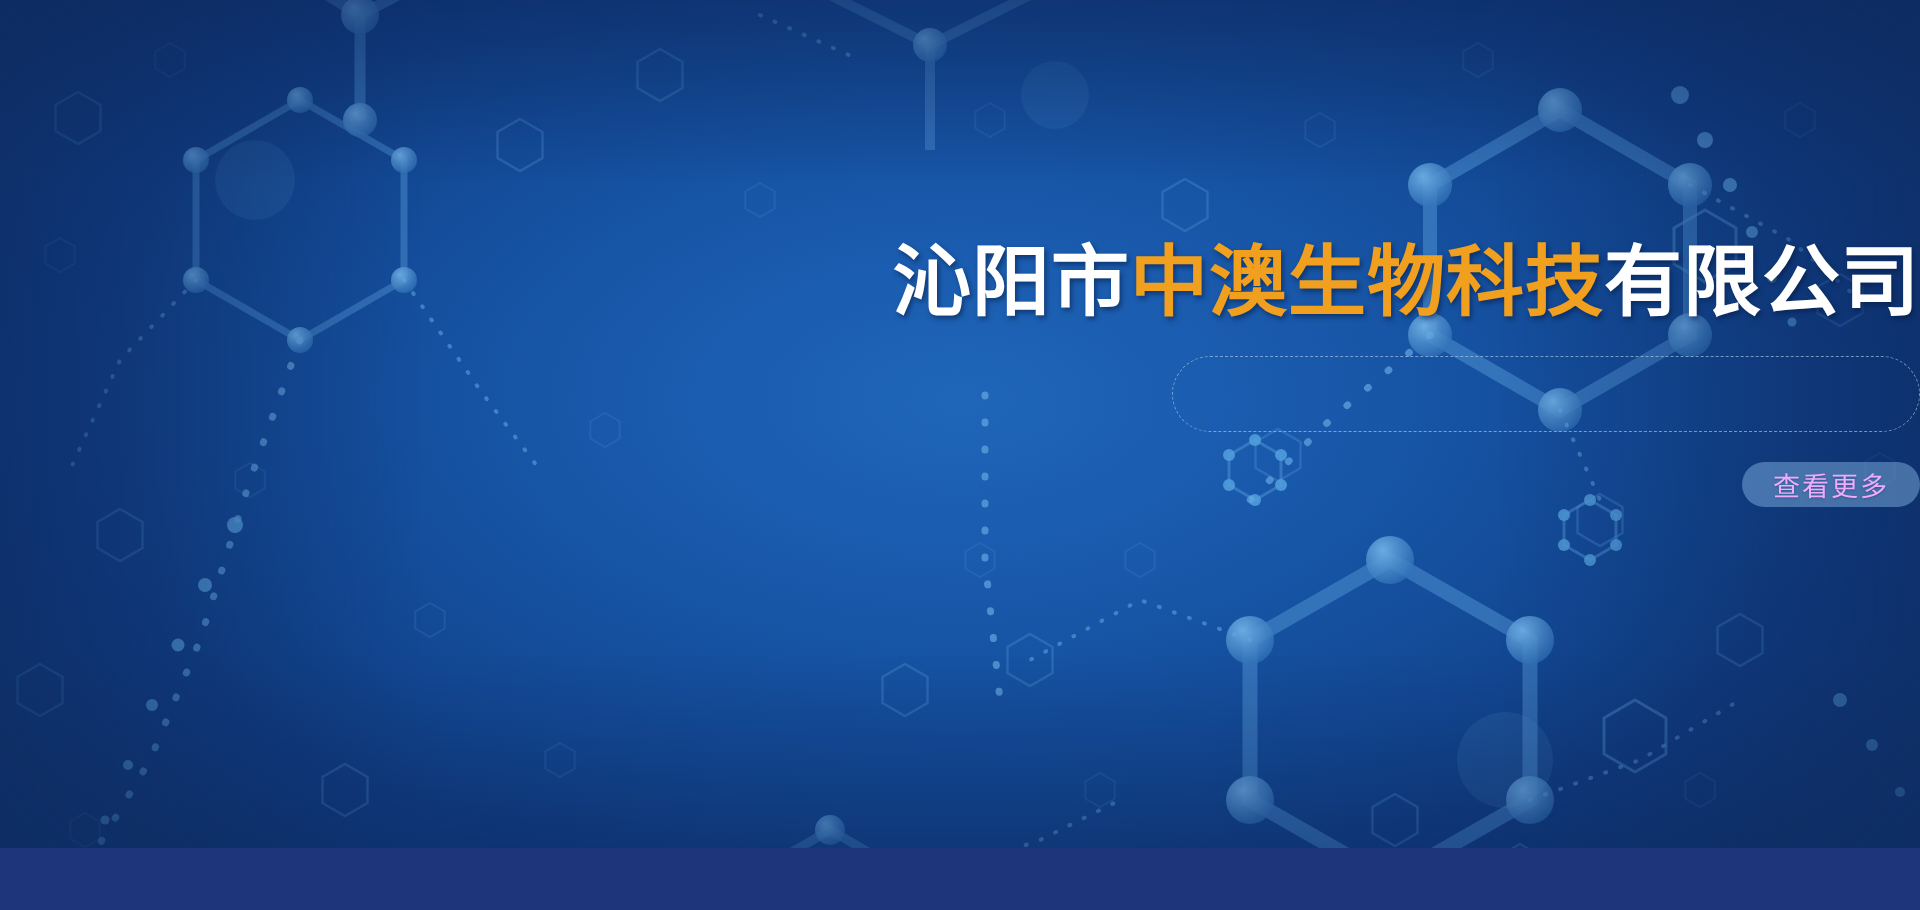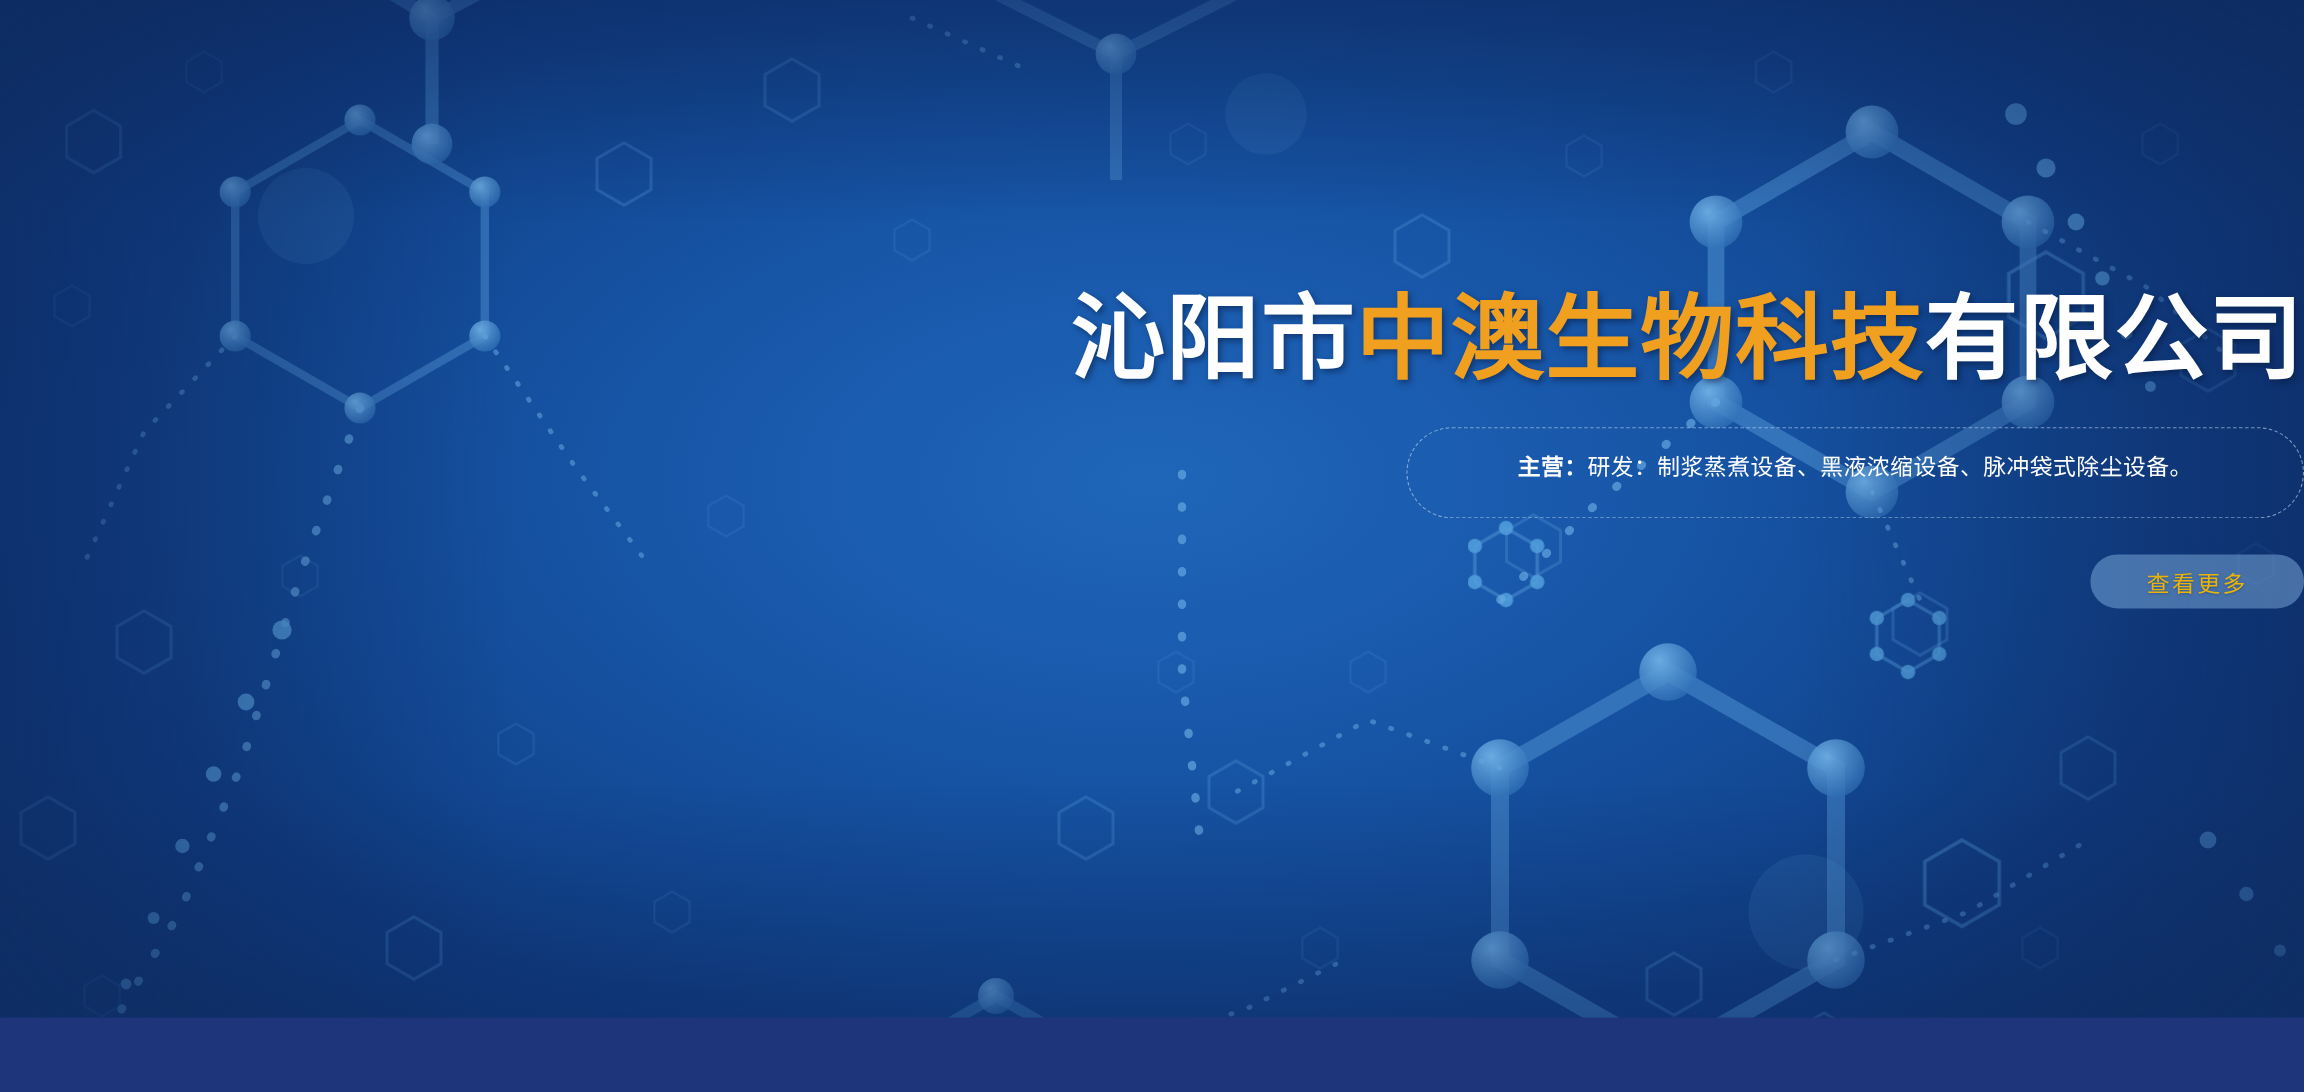--- a/index.html
+++ b/index.html
@@ -101,23 +101,23 @@
   .hero-cta {
     margin-top: 30px;
     display: inline-flex;
     align-items: center;
     justify-content: center;
     width: 178px;
     height: 45px;
     border: none;
     border-radius: 23px;
     background: rgba(137,186,232,.46);
-    color: #eab308;
+    color: #f0abfc;
     font-family: inherit;
-    font-size: 19px;
+    font-size: 27px;
     letter-spacing: 2px;
     cursor: pointer;
     text-shadow: 0 1px 2px rgba(10,40,90,.35);
   }
 </style>
 </head>
 <body>
 
 <div class="hero">
 
@@ -301,20 +301,19 @@
     </svg>
   </div>
 
   <div class="hero-bg-vignette"></div>
 
   <div class="hero-content">
 
     <h1 class="hero-title"><span>沁阳市</span><span class="accent">中澳生物科技</span><span>有限公司</span></h1>
 
     <div class="hero-subtitle">
-      <span class="hero-subtitle-line"><span class="lead">主营：</span><span>研发：制浆蒸煮设备、黑液浓缩设备、脉冲袋式除尘设备。</span></span>
     </div>
 
     <button type="button" class="hero-cta">查看更多</button>
   </div>
 
   <div class="bottom-strip"></div>
 </div>
 
 </body></html>

